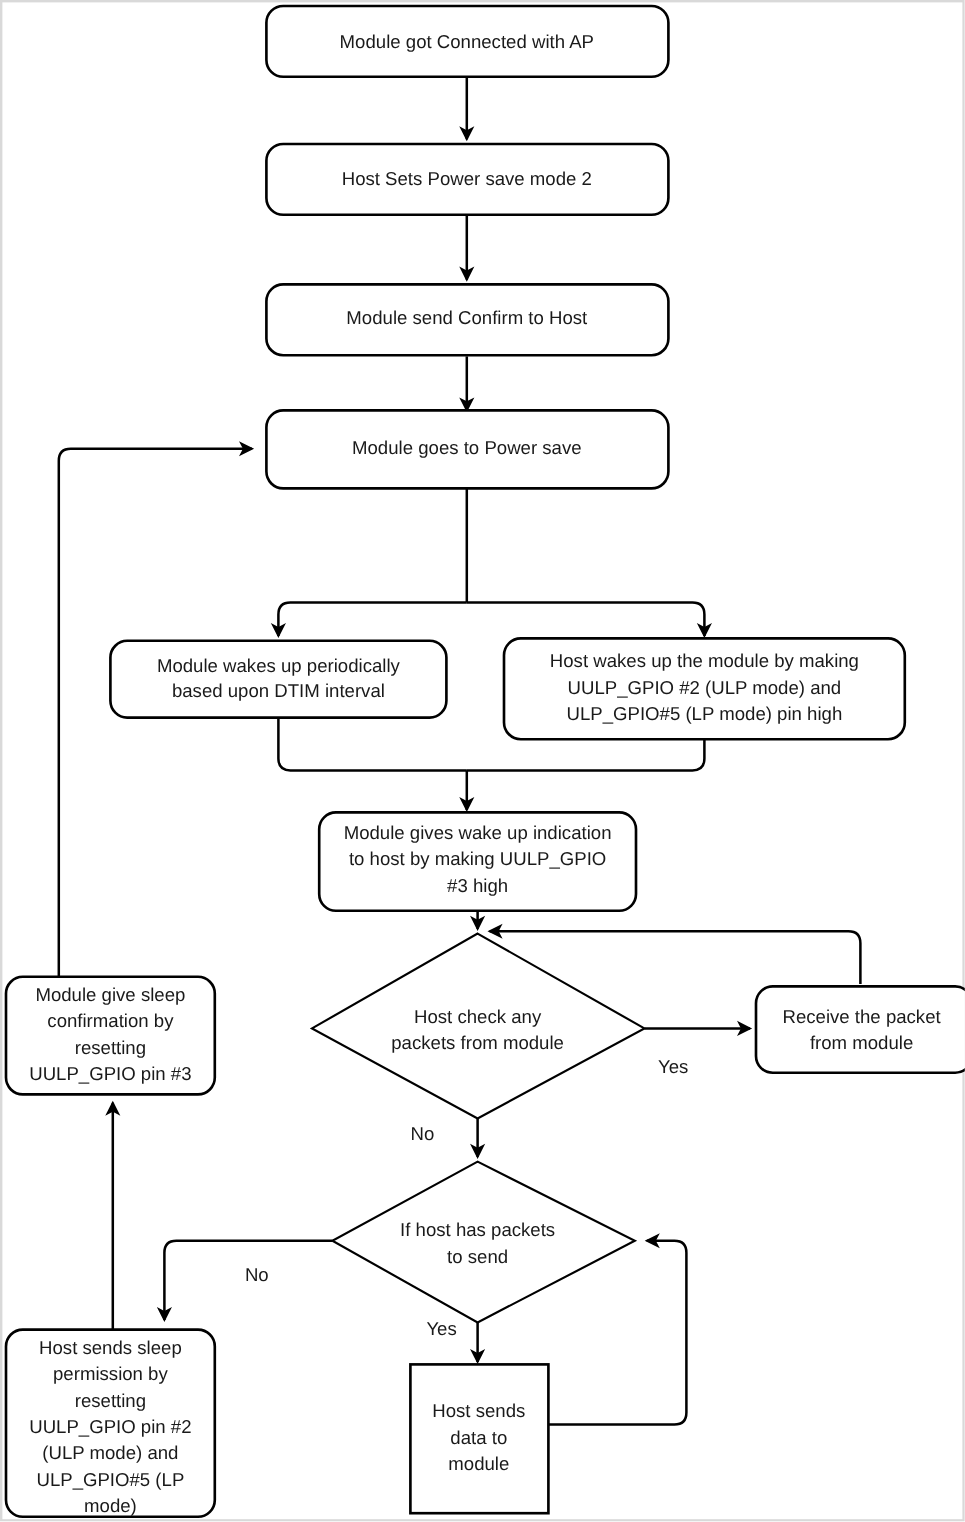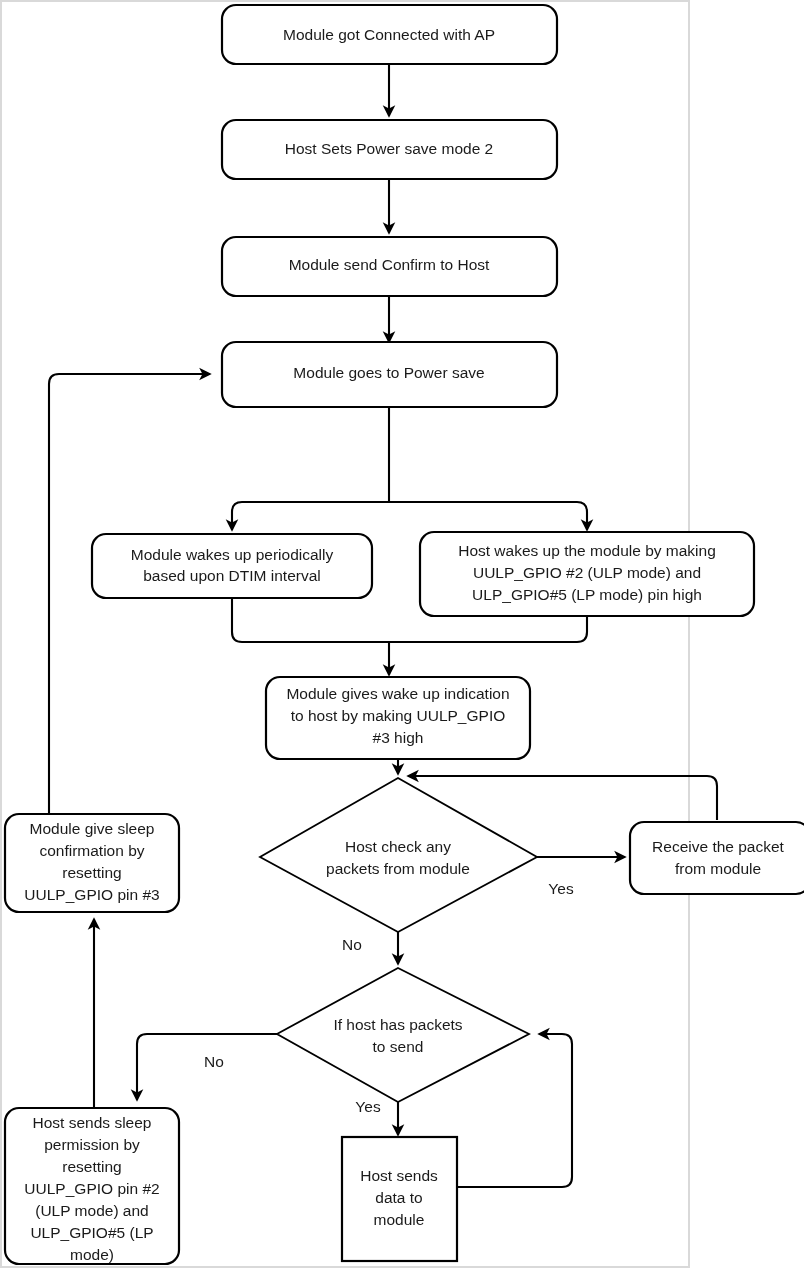--- a/index.html
+++ b/index.html
@@ -8,21 +8,21 @@
     background: #ffffff;
   }
   body {
     width: 804px;
     height: 1268px;
     font-family: "Liberation Sans", sans-serif;
     overflow: hidden;
   }
   #frame {
     position: relative;
-    width: 690px;
+    width: 804px;
     height: 1268px;
     box-sizing: border-box;
     border: 2px solid #d9d9d9;
     background: #ffffff;
   }
   svg#flow {
     position: absolute;
     left: 0;
     top: 0;
     width: 804px;

